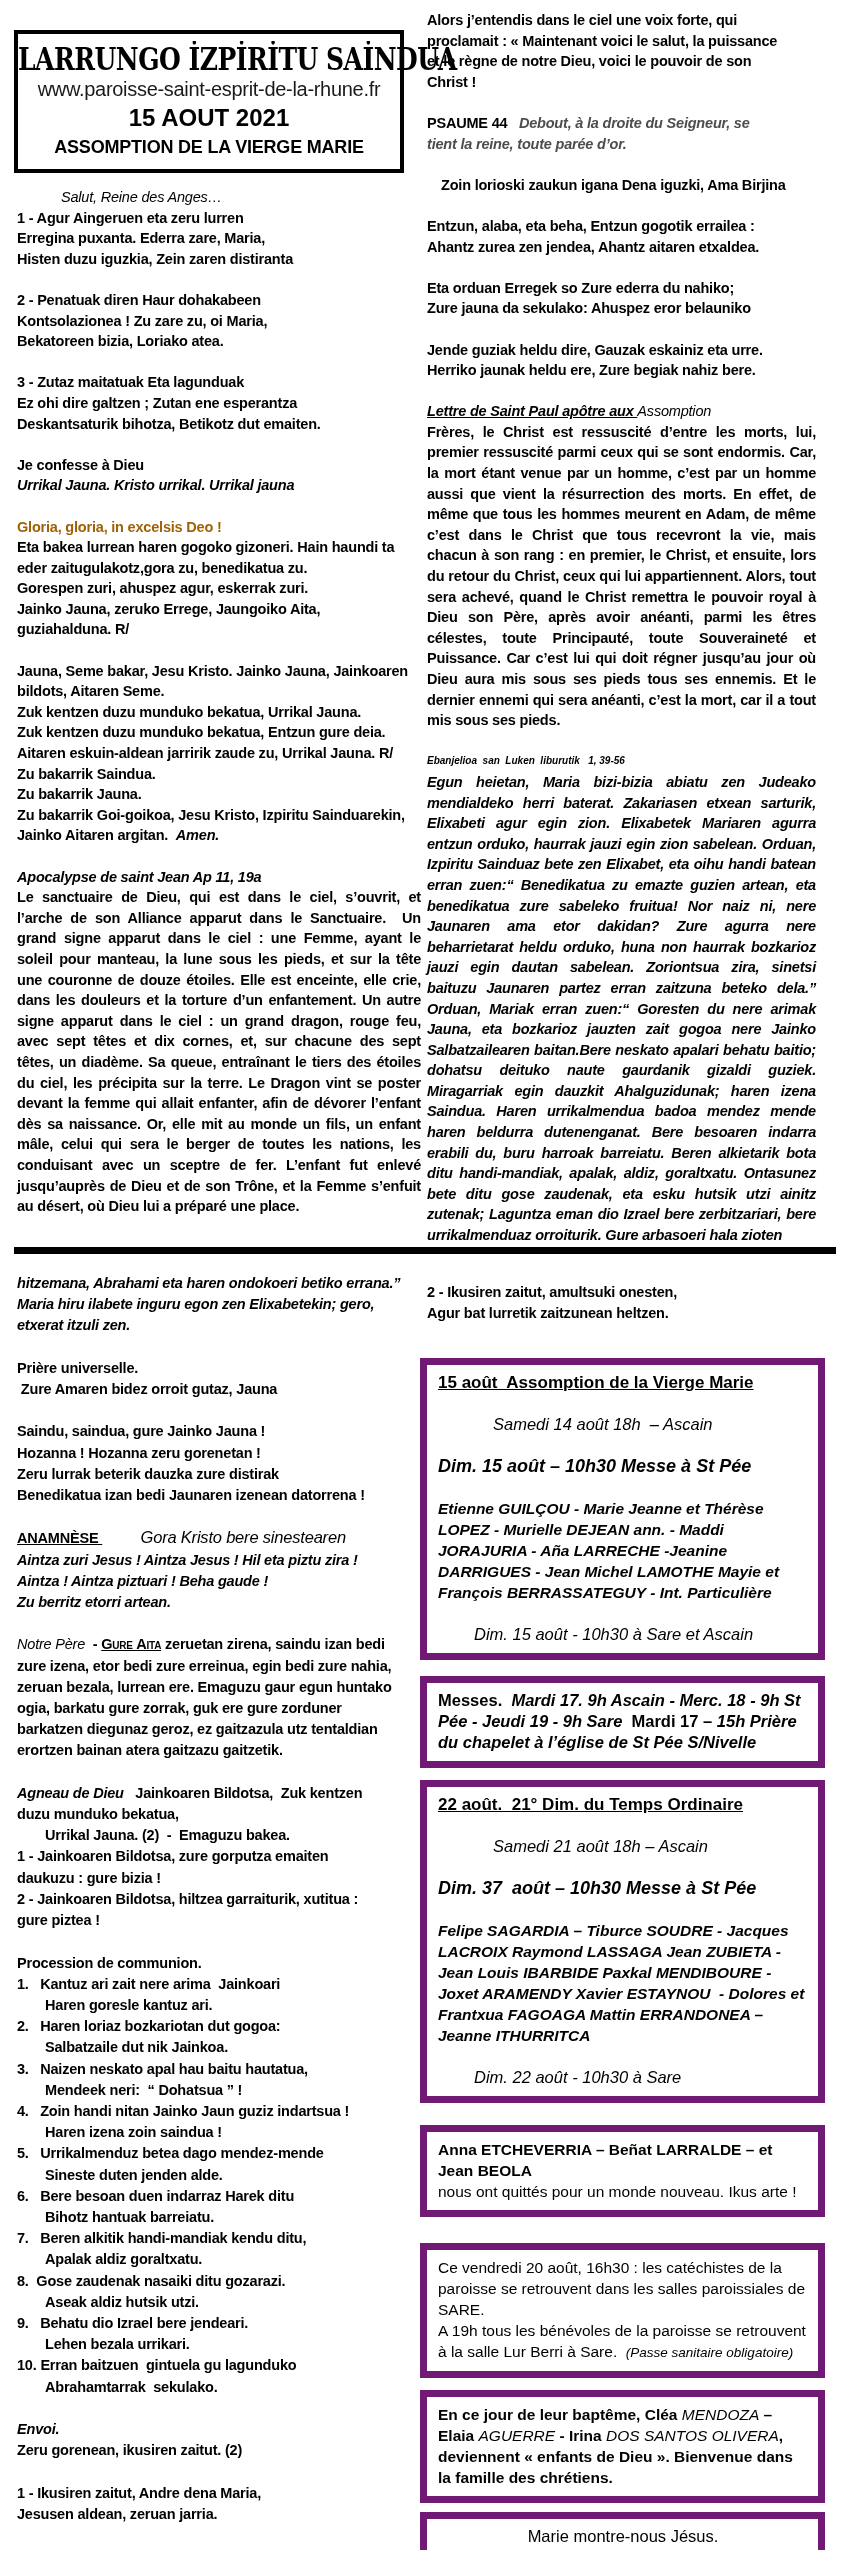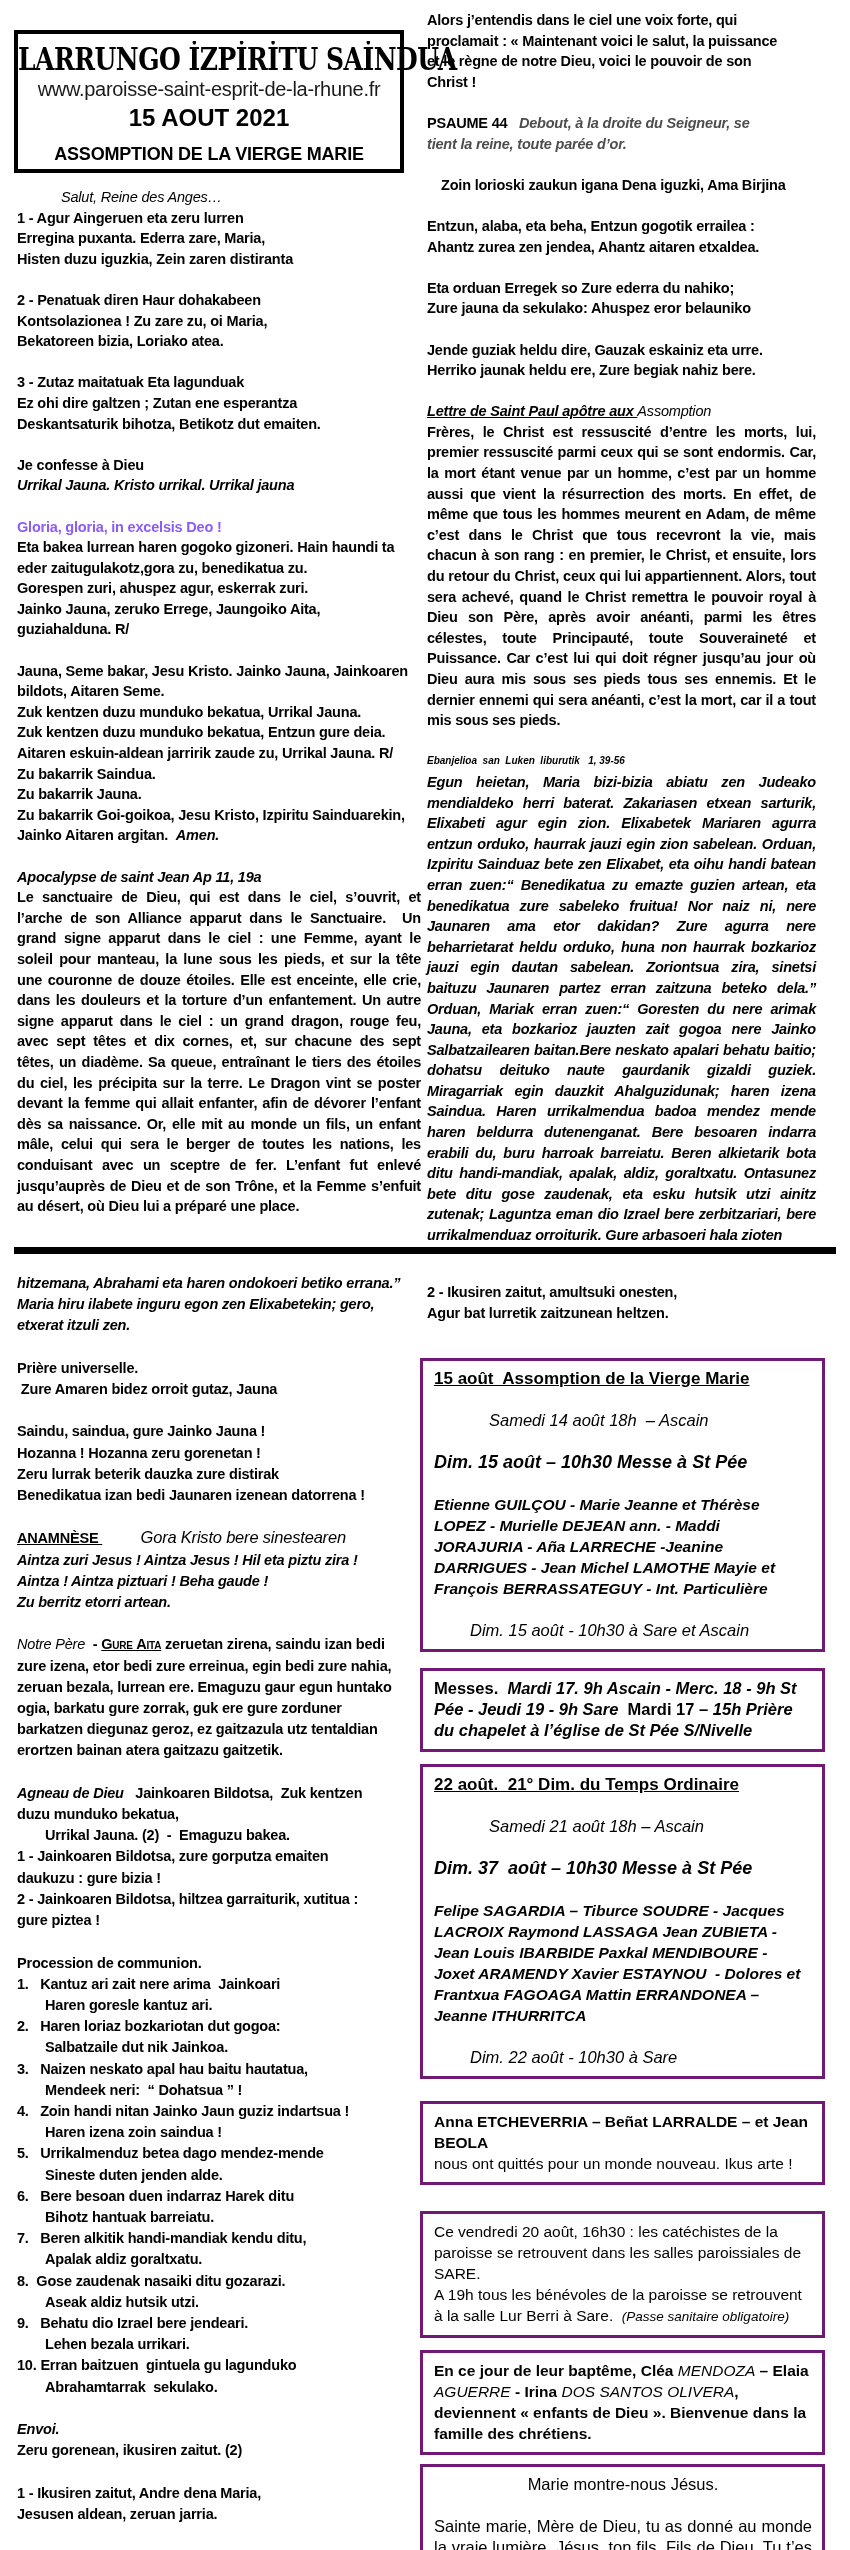--- a/index.html
+++ b/index.html
@@ -5,42 +5,42 @@
   html,body{margin:0;padding:0;background:#e8e8e8;}
   .page{position:relative;width:850px;height:2550px;background:#ffffff;
         font-family:"Liberation Sans",sans-serif;color:#000;overflow:hidden;}
   
   .masthead{position:absolute;left:14px;top:30px;width:390px;height:143px;
             border:4px solid #000;box-sizing:border-box;text-align:center;background:#fff;}
   .mast-title{font-family:"DejaVu Serif",serif;font-weight:bold;font-size:25px;
               letter-spacing:-0.5px;margin-top:7px;transform:scaleY(1.25);transform-origin:center top;white-space:nowrap;}
   .mast-url{font-size:20px;color:#1a1a1a;margin-top:8px;letter-spacing:-0.3px;}
   .mast-date{font-weight:bold;font-size:24px;margin-top:3px;}
-  .mast-sub{font-weight:bold;font-size:18px;margin-top:12px;letter-spacing:-0.2px;}
+  .mast-sub{font-weight:bold;font-size:18px;margin-top:5px;letter-spacing:-0.2px;}
   
   .col{position:absolute;font-size:14.5px;line-height:20.6px;letter-spacing:-0.2px;}
   #left-top{left:17px;top:187px;width:404px;}
   #left-bottom{left:17px;top:1273px;width:404px;line-height:21.2px;}
   #right-top{left:427px;top:10px;width:389px;}
   #right-bottom{left:427px;top:1282px;width:389px;}
   .divider{position:absolute;left:14px;top:1247px;width:822px;height:7px;background:#000;}
   
   #boxes{position:absolute;left:420px;top:1358px;width:405px;}
-  .box{border:3px solid #701a75;box-sizing:border-box;padding:7px 10px 8px 11px;
+  .box{border:7px solid #701a75;box-sizing:border-box;padding:7px 10px 8px 11px;
        font-size:15.5px;line-height:21px;background:#fff;}
   
   .ln{white-space:pre-wrap;min-height:20.6px;}
   .box .ln{min-height:21px;}
   .b{font-weight:bold;}
   .i{font-style:italic;}
   .bi{font-weight:bold;font-style:italic;}
   .u{text-decoration:underline;}
   .j{text-align:justify;}
   .ctr{text-align:center;}
-  .gray{color:#8b5cf6;}
+  .gray{color:#a16207;}
   .psalm{color:#4d4d4d;}
   .sm{font-size:10px;letter-spacing:0;}
   .sc{font-variant:small-caps;text-decoration:underline;font-weight:bold;}
   .anam{font-size:16.5px;}
   .hd{font-size:17px;}
   .lg{font-size:18px;}
   .md{font-size:16.5px;}
   .sm2{font-size:13.5px;}
   .ind14{padding-left:14px;}
   .ind28{padding-left:28px;}

